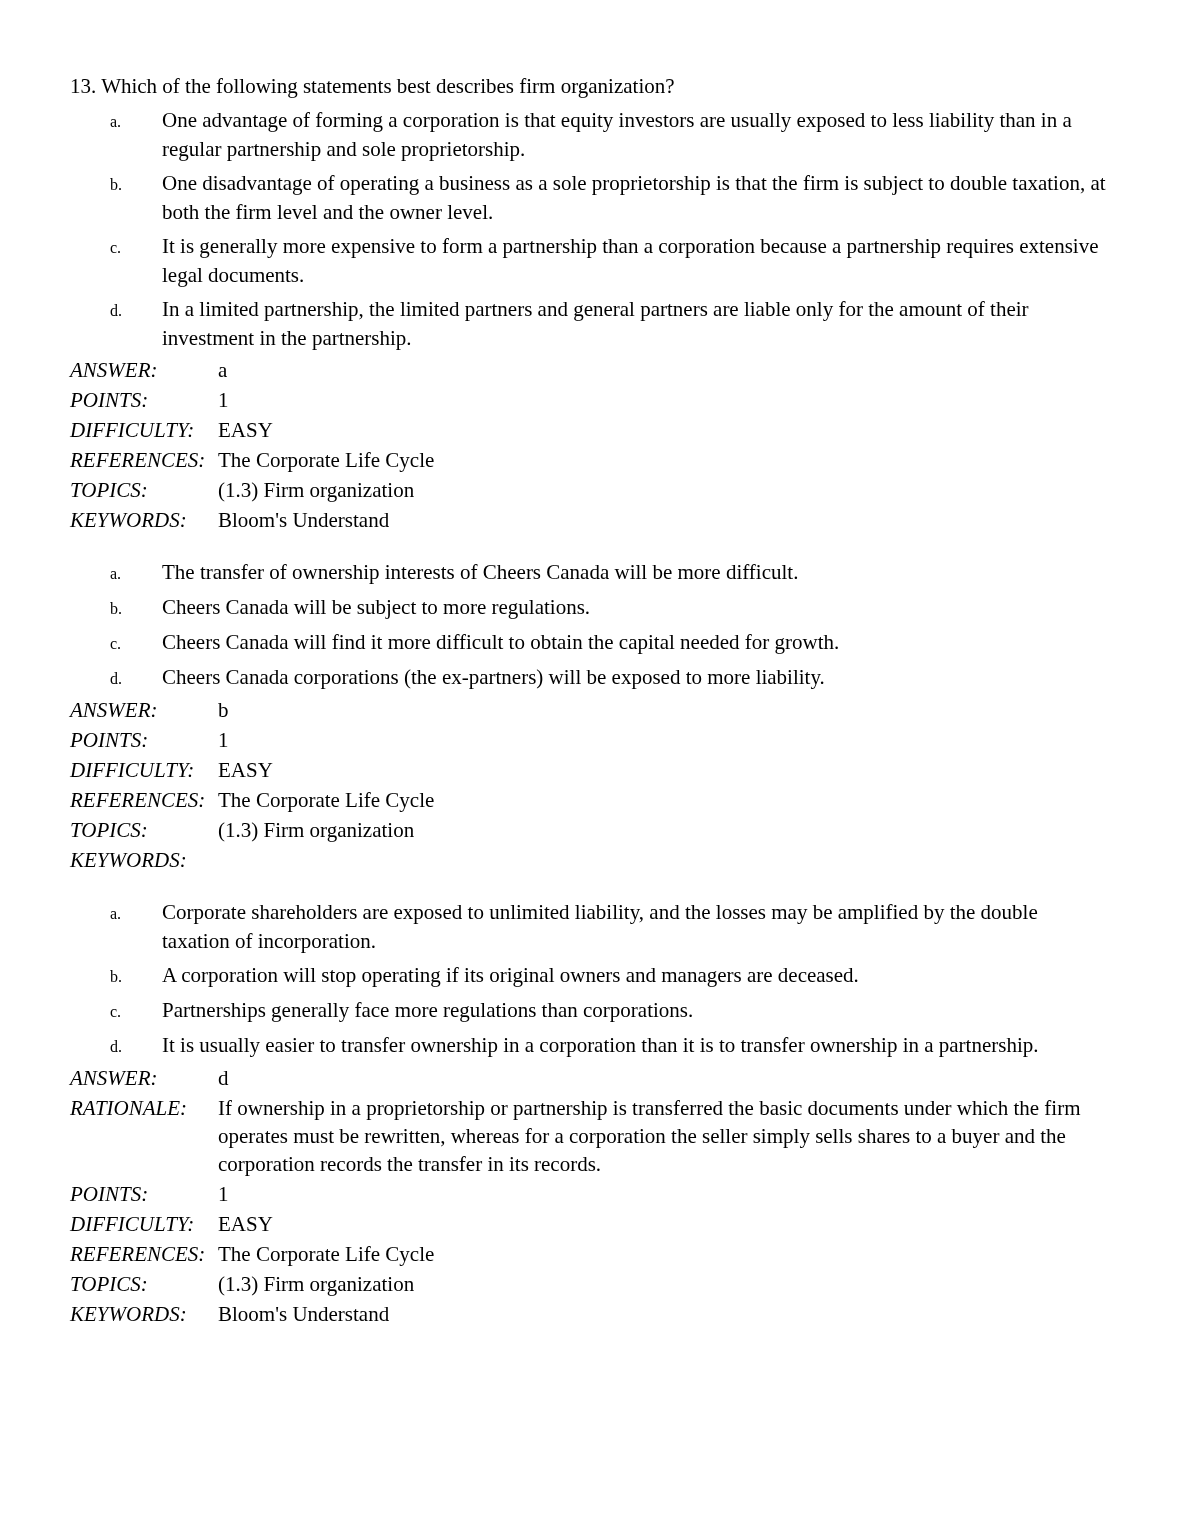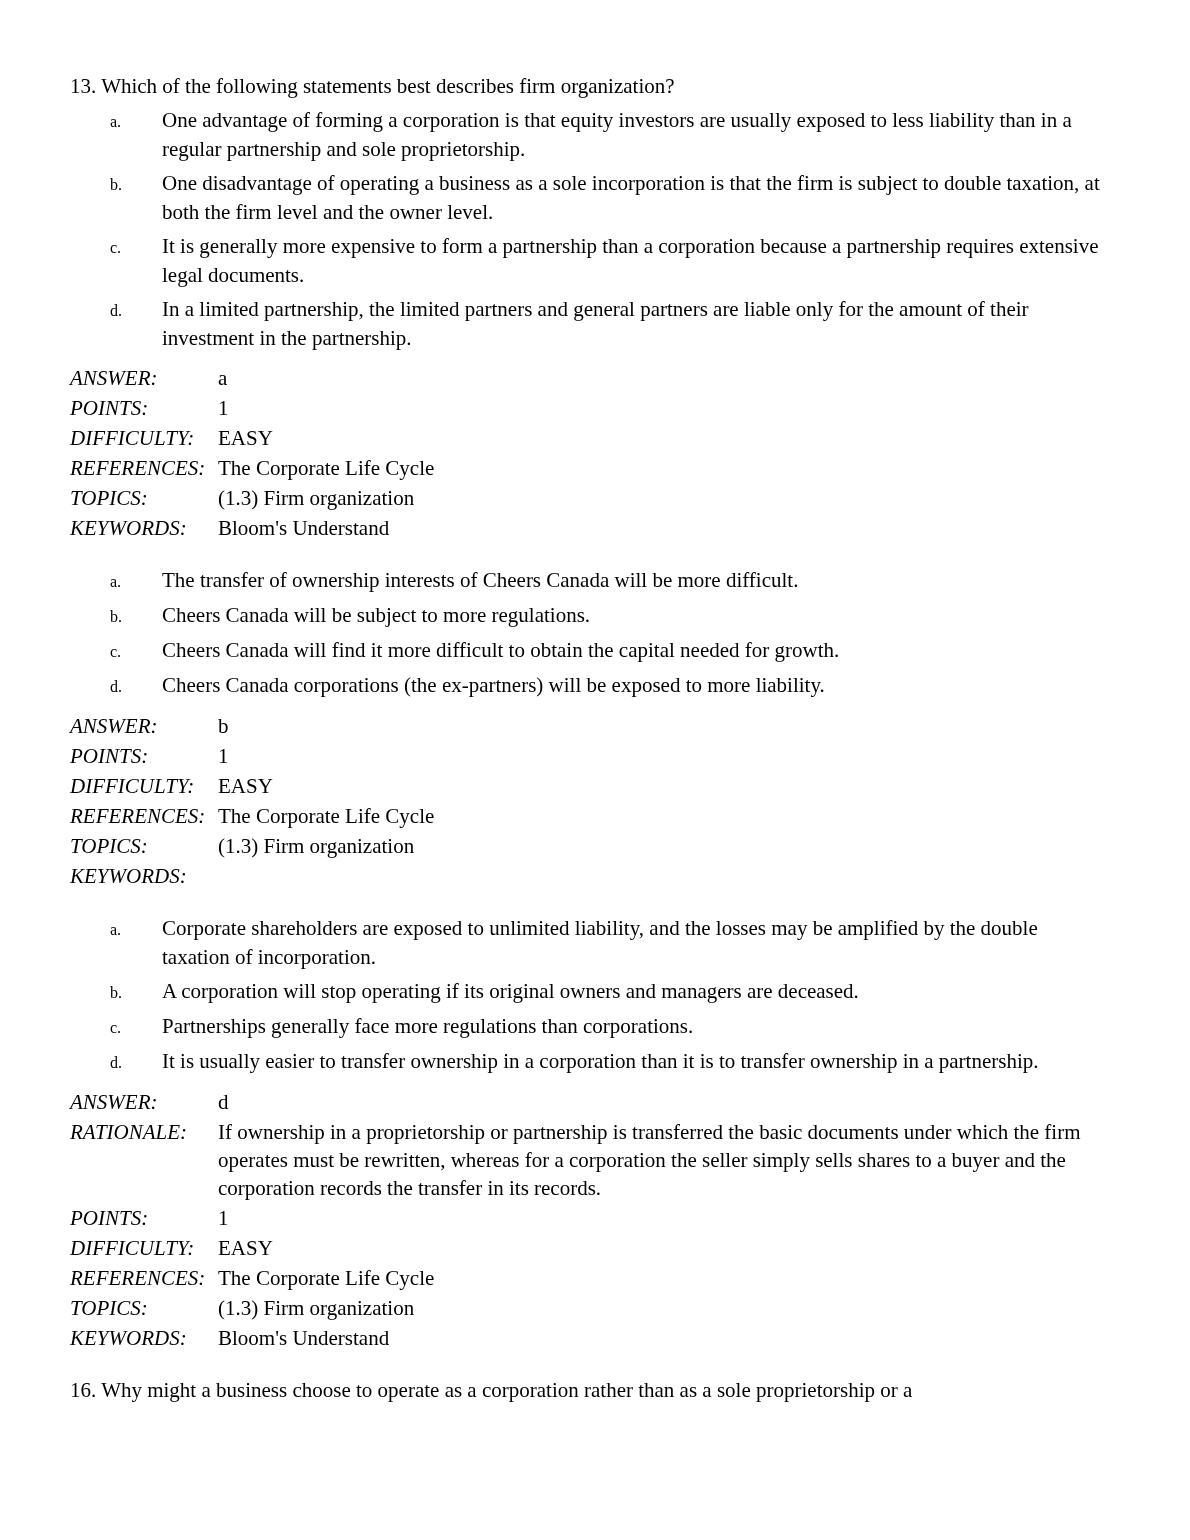--- a/index.html
+++ b/index.html
@@ -31,21 +31,21 @@
     padding-left: 40px;
     margin-top: 5px;
     line-height: 29px;
   }
   .opt-letter {
     flex: 0 0 24px;
     font-size: 16px;
     white-space: nowrap;
   }
   .opt-text { flex: 1; margin-left: 28px; }
-  .meta { margin-top: 11px; }
+  .meta { margin-top: 3px; }
   .meta-row {
     display: flex;
     align-items: baseline;
     line-height: 28px;
     margin-top: 2px;
   }
   .meta-label {
     flex: 0 0 148px;
     font-style: italic;
   }
@@ -58,21 +58,21 @@
 
   <section class="question">
     <p class="q-stem"><span class="q-num">13.</span> <span class="q-body">Which of the following statements best describes firm organization?</span></p>
     <div class="options">
       <div class="option">
         <span class="opt-letter">a.</span>
         <span class="opt-text">One advantage of forming a corporation is that equity investors are usually exposed to less liability than in a regular partnership and sole proprietorship.</span>
       </div>
       <div class="option">
         <span class="opt-letter">b.</span>
-        <span class="opt-text">One disadvantage of operating a business as a sole incorporation is that the firm is subject to double taxation, at both the firm level and the owner level.</span>
+        <span class="opt-text">One disadvantage of operating a business as a sole proprietorship is that the firm is subject to double taxation, at both the firm level and the owner level.</span>
       </div>
       <div class="option">
         <span class="opt-letter">c.</span>
         <span class="opt-text">It is generally more expensive to form a partnership than a corporation because a partnership requires extensive legal documents.</span>
       </div>
       <div class="option">
         <span class="opt-letter">d.</span>
         <span class="opt-text">In a limited partnership, the limited partners and general partners are liable only for the amount of their investment in the partnership.</span>
       </div>
     </div>
@@ -194,17 +194,14 @@
         <span class="meta-label">TOPICS:</span>
         <span class="meta-value">(1.3) Firm organization</span>
       </div>
       <div class="meta-row">
         <span class="meta-label">KEYWORDS:</span>
         <span class="meta-value">Bloom's Understand</span>
       </div>
     </div>
   </section>
 
-  <section class="question">
-    <p class="q-stem"><span class="q-num">16.</span> <span class="q-body">Why might a business choose to operate as a corporation rather than as a sole proprietorship or a</span></p>
-  </section>
 
 </div>
 
 </body></html>

